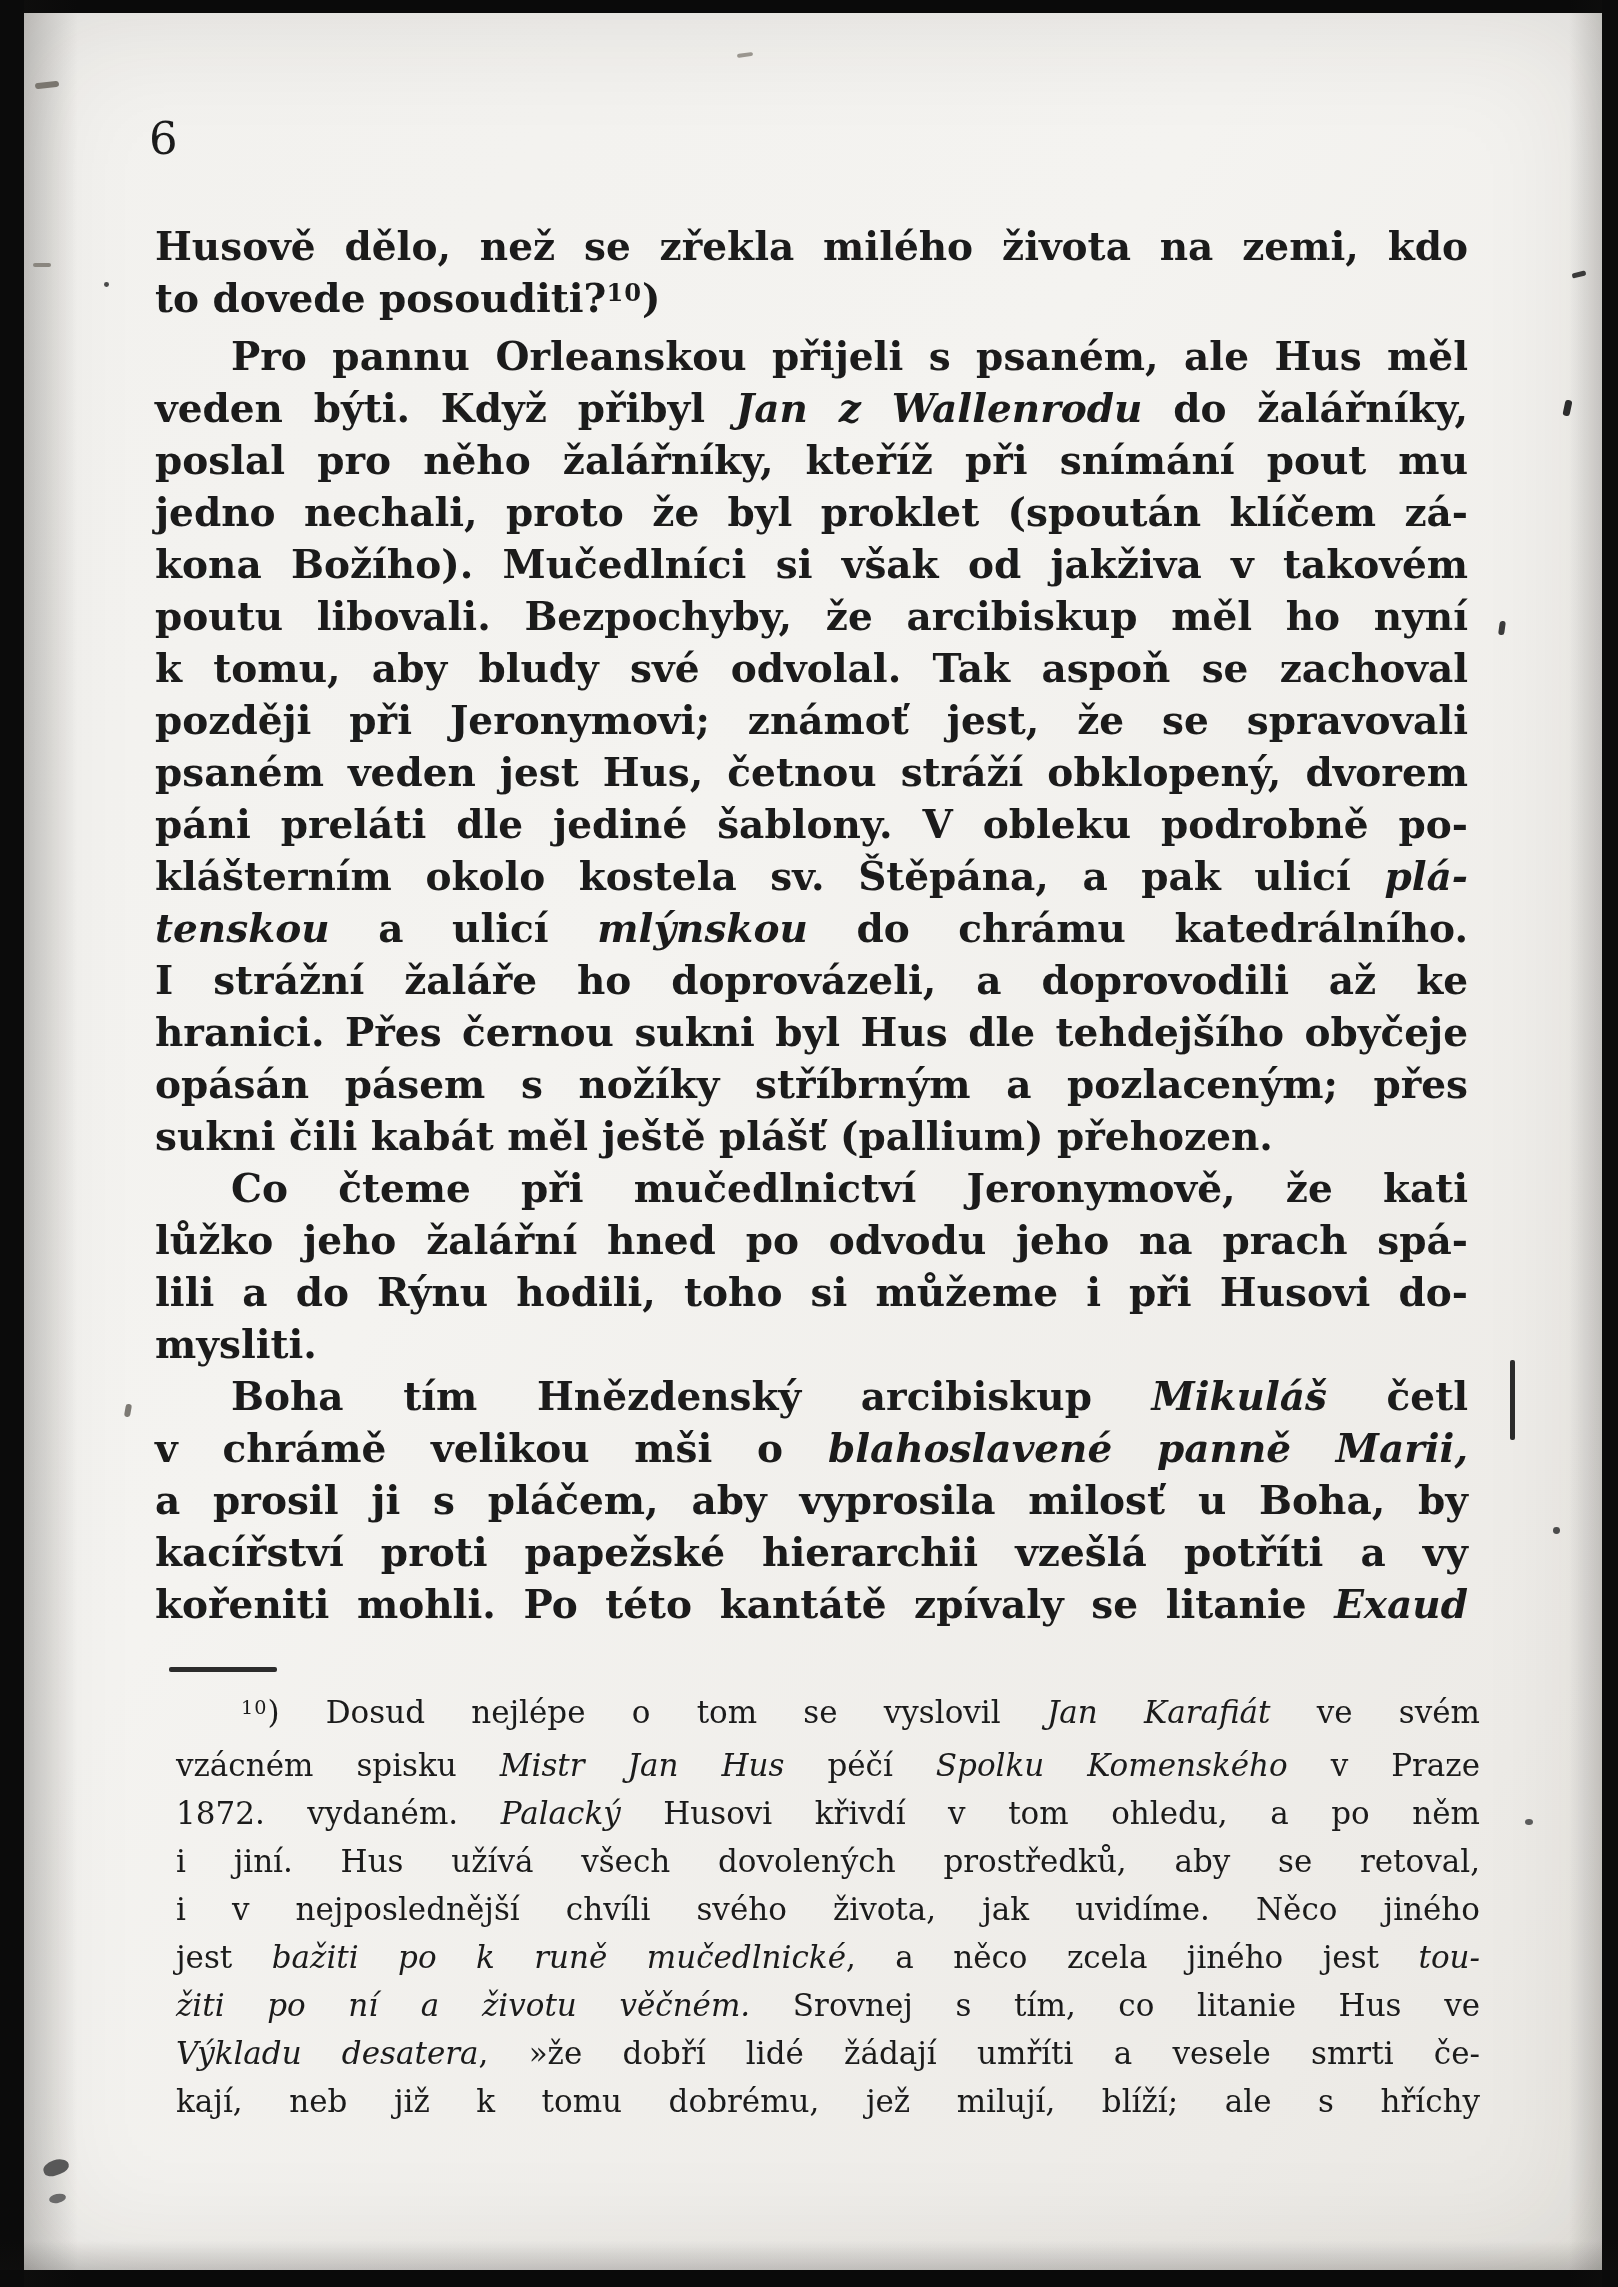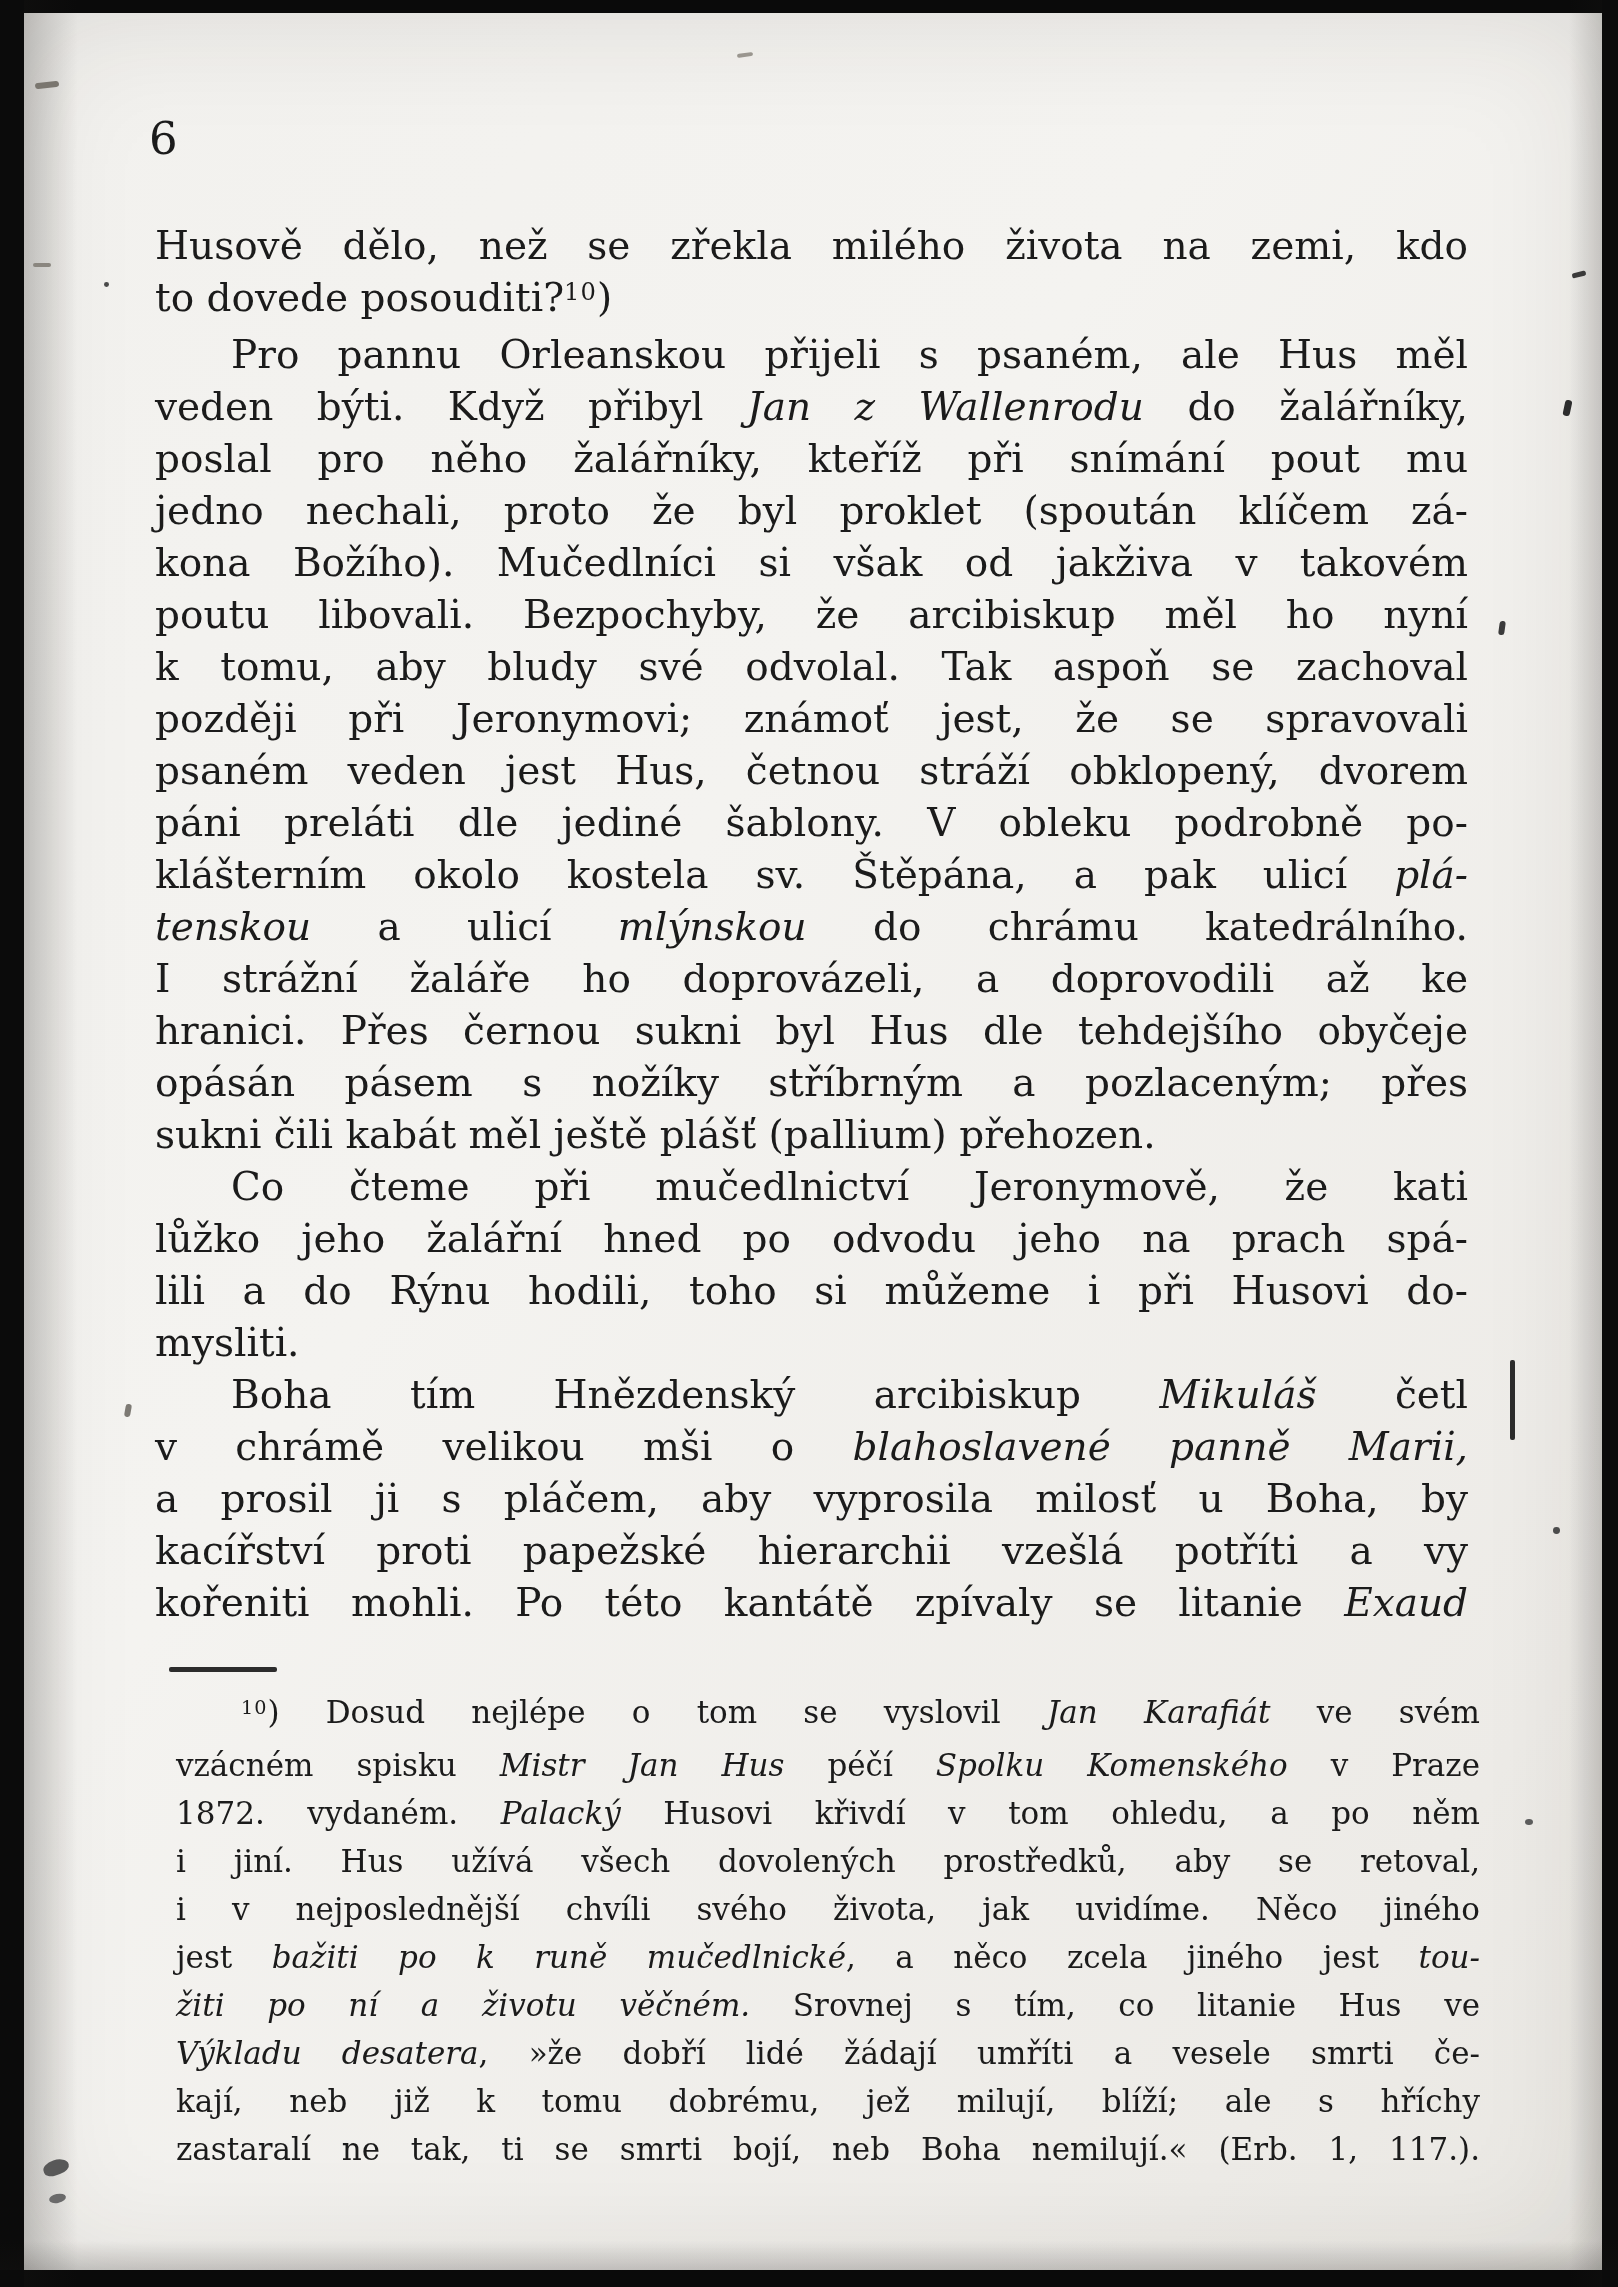--- a/index.html
+++ b/index.html
@@ -26,20 +26,21 @@
 
   .page-number{
     position:absolute;left:149px;top:116px;
     font-size:45px;line-height:1;
   }
 
   .body-text{
     position:absolute;left:155px;top:220px;width:1313px;
     font-size:39px;line-height:52px;
     text-justify:inter-word;
+    font-weight:bold;
   }
   .footnote{
     position:absolute;left:176px;top:1688px;width:1304px;
     font-size:31px;line-height:48px;
     text-justify:inter-word;
   }
   .line{display:block;white-space:normal;}
   .line.fill{text-align:justify;text-align-last:justify;}
   .line.ind{padding-left:76px;}
   .footnote .line.ind{padding-left:65px;}
@@ -125,21 +126,20 @@
   <div class="footnote">
       <div class="line fill ind"><span class="sup">10</span><span class="">) Dosud nejlépe o tom se vyslovil </span><span class="i ">Jan Karafiát</span><span class=""> ve svém</span></div>
       <div class="line fill"><span class="">vzácném spisku </span><span class="i ">Mistr Jan Hus</span><span class=""> péčí </span><span class="i ">Spolku Komenského</span><span class=""> v Praze</span></div>
       <div class="line fill"><span class="">1872. vydaném. </span><span class="i ">Palacký</span><span class=""> Husovi křivdí v tom ohledu, a po něm</span></div>
       <div class="line fill"><span class="">i jiní. Hus užívá všech dovolených prostředků, aby se retoval,</span></div>
       <div class="line fill"><span class="">i v nejposlednější chvíli svého života, jak uvidíme. Něco jiného</span></div>
       <div class="line fill"><span class="">jest </span><span class="i ">bažiti po k runě mučedlnické</span><span class="">, a něco zcela jiného jest </span><span class="i ">tou-</span></div>
       <div class="line fill"><span class="i ">žiti po ní a životu věčném.</span><span class=""> Srovnej s tím, co litanie Hus ve</span></div>
       <div class="line fill"><span class="i ">Výkladu desatera</span><span class="">, »že dobří lidé žádají umříti a vesele smrti če-</span></div>
       <div class="line fill"><span class="">kají, neb již k tomu dobrému, jež milují, blíží; ale s hříchy</span></div>
-      <div class="line fill"><span class="">zastaralí ne tak, ti se smrti bojí, neb Boha nemilují.« (Erb. 1, 117.).</span></div>
     </div>
 
   <div class="art a-top-dash"></div>
   <div class="art a-right-dash"></div>
   <div class="art a-right-comma"></div>
   <div class="art a-right-tick"></div>
   <div class="art a-right-scratch"></div>
   <div class="art a-right-dot"></div>
   <div class="art a-foot-dot"></div>
   <div class="art a-blob-1"></div>

